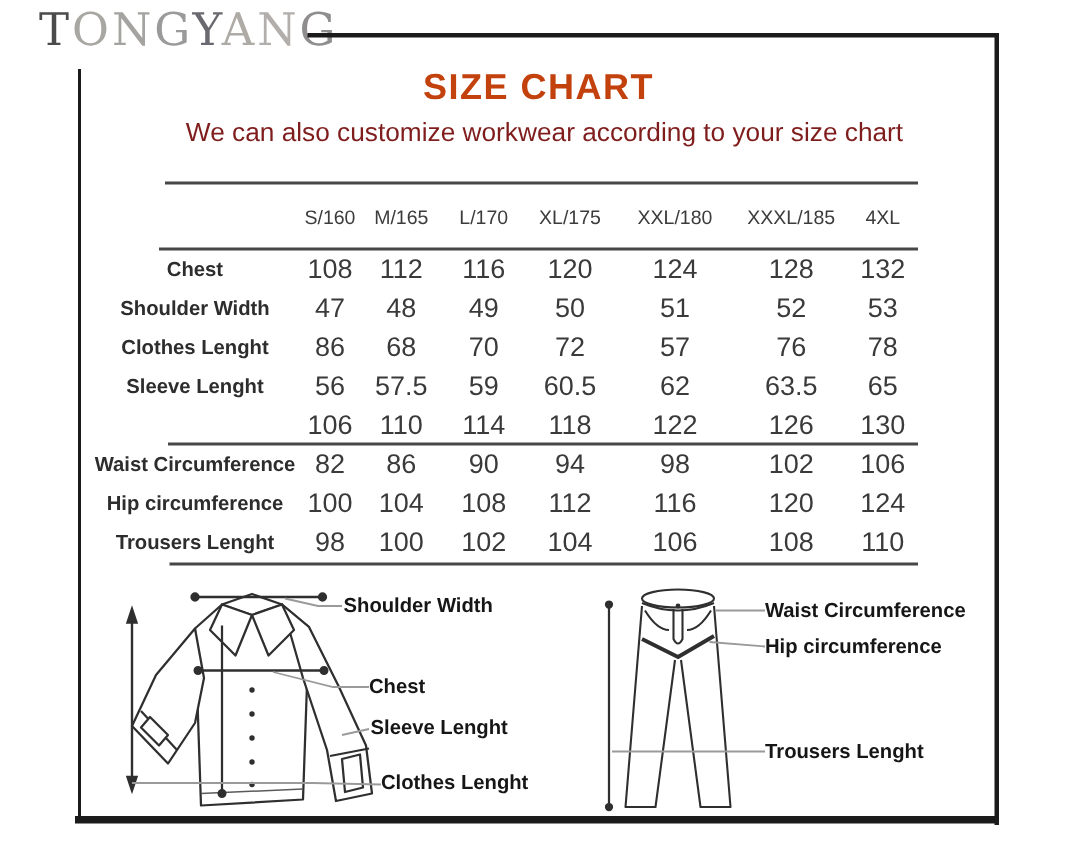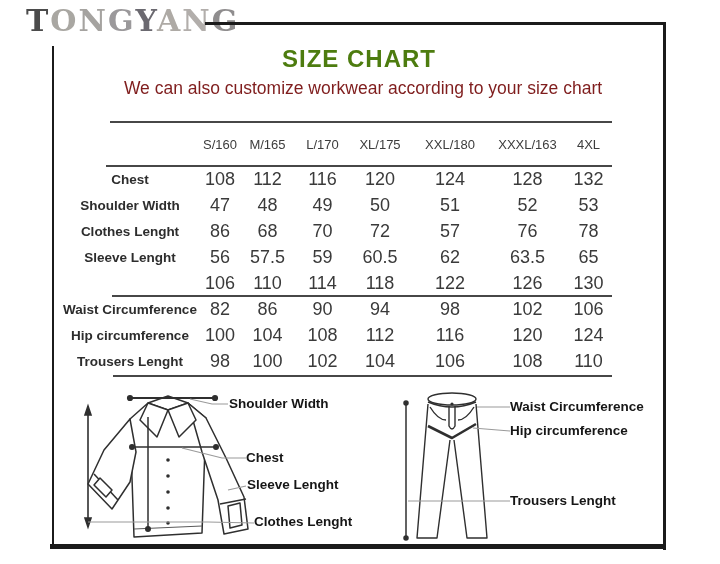--- a/index.html
+++ b/index.html
@@ -1,29 +1,29 @@
 <!DOCTYPE html>
 <html><head>
 <meta charset="utf-8">
 <style>
   html,body{margin:0;padding:0;background:#fff;}
   .canvas{position:relative;width:720px;height:564px;background:#fff;overflow:hidden;
           font-family:"Liberation Sans",sans-serif;color:#222;}
   
   .logo{position:absolute;left:26px;top:2px;font-family:"DejaVu Serif",serif;
-        font-weight:bold;font-size:30px;letter-spacing:2px;line-height:38px;}
+        font-weight:normal;font-size:30px;letter-spacing:2px;line-height:38px;}
   
   .frame{position:absolute;background:#1b1b1b;}
   .frame-top{left:205px;top:22px;width:461px;height:3px;}
   .frame-right{left:663px;top:22px;width:3px;height:528px;}
   .frame-left{left:52px;top:46px;width:2px;height:499px;}
   .frame-bottom{left:50px;top:544px;width:616px;height:5px;}
   
   .title{position:absolute;left:52px;top:45px;width:614px;text-align:center;
-         font-size:24px;font-weight:bold;letter-spacing:1px;color:#4d7c0f;}
+         font-size:24px;font-weight:bold;letter-spacing:1px;color:#c2410c;}
   .subtitle{position:absolute;left:52px;top:78px;width:622px;text-align:center;
             font-size:17.5px;color:#7f1d1d;}
   
   .table{position:absolute;left:60px;top:122px;width:552px;display:grid;
          grid-template-columns:140px 40px 55px 55px 60px 80px 75px 47px;
          grid-template-rows:44px repeat(8,26px);text-align:center;}
   .cell{display:flex;align-items:center;justify-content:center;white-space:nowrap;}
   .cell.head{font-size:13px;color:#3c3c3c;}
   .cell.rowlabel{font-size:13.5px;font-weight:bold;color:#2d2d2d;}
   .cell.val{font-size:18px;color:#3a3a3a;}
@@ -58,21 +58,21 @@
   <div class="title">SIZE CHART</div>
   <div class="subtitle">We can also customize workwear according to your size chart</div>
 
   <div class="table">
       <div class="cell corner"></div>
       <div class="cell head">S/160</div>
       <div class="cell head">M/165</div>
       <div class="cell head">L/170</div>
       <div class="cell head">XL/175</div>
       <div class="cell head">XXL/180</div>
-      <div class="cell head">XXXL/163</div>
+      <div class="cell head">XXXL/185</div>
       <div class="cell head">4XL</div>
       <div class="cell rowlabel">Chest</div>
       <div class="cell val">108</div>
       <div class="cell val">112</div>
       <div class="cell val">116</div>
       <div class="cell val">120</div>
       <div class="cell val">124</div>
       <div class="cell val">128</div>
       <div class="cell val">132</div>
       <div class="cell rowlabel">Shoulder Width</div>

